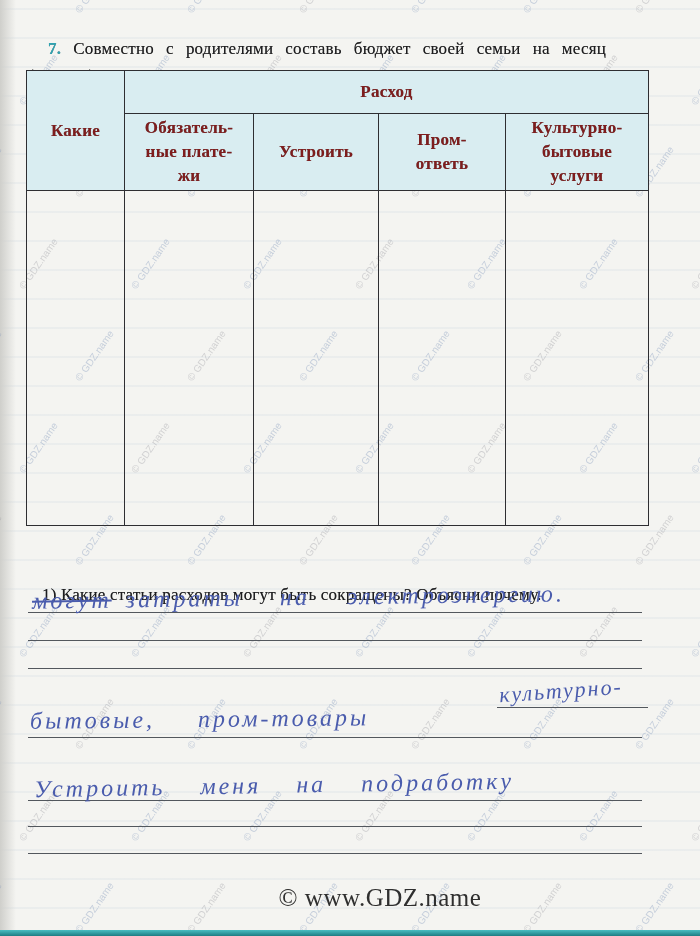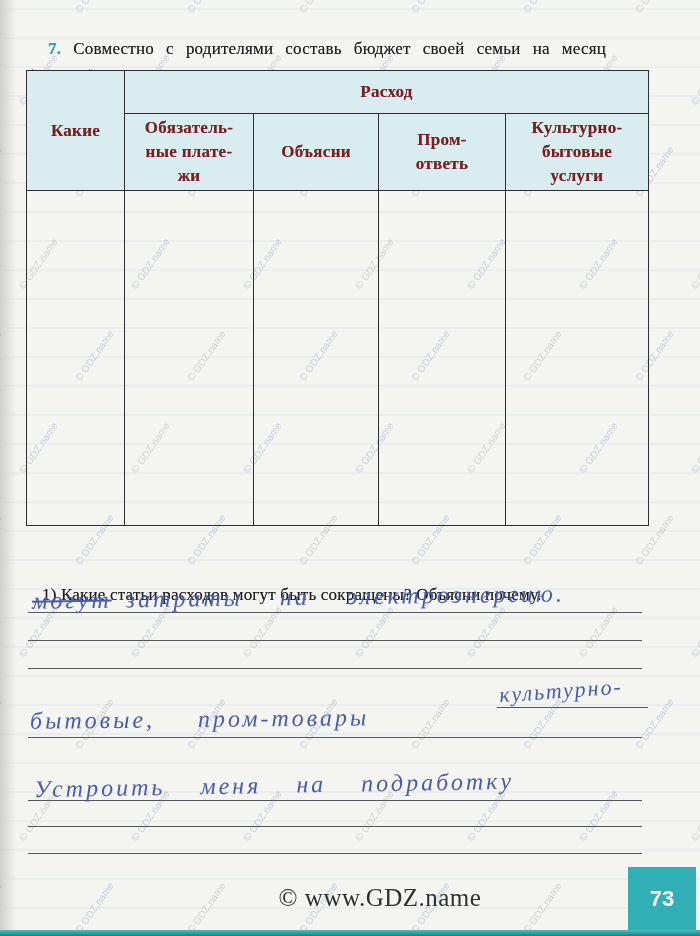--- a/index.html
+++ b/index.html
@@ -162,21 +162,21 @@
     </colgroup>
     <tbody>
       <tr class="hdr1">
         <th rowspan="2">Какие</th>
         <th colspan="4">Расход</th>
       </tr>
       <tr class="hdr2">
         <th>Обязатель-
 ные плате-
 жи</th>
-        <th>Объясни</th>
+        <th>Устроить</th>
         <th>Пром-
 ответь</th>
         <th>Культурно-
 бытовые
 услуги</th>
       </tr>
       <tr class="body">
         <td></td>
         <td></td>
         <td></td>
@@ -198,16 +198,15 @@
   <div class="rule short" style="top:707px"></div>
   <div class="hw hw2b">бытовые, пром-товары</div>
   <div class="rule" style="top:737px"></div>
 
   <div class="hw hw3">Устроить меня на подработку</div>
   <div class="rule" style="top:800px"></div>
   <div class="rule" style="top:826px"></div>
   <div class="rule" style="top:853px"></div>
 
   <div class="copyright">© www.GDZ.name</div>
-  <div class="badge">73</div>
   <div class="bottom-strip"></div>
 
 </div>
 
 </body></html>

